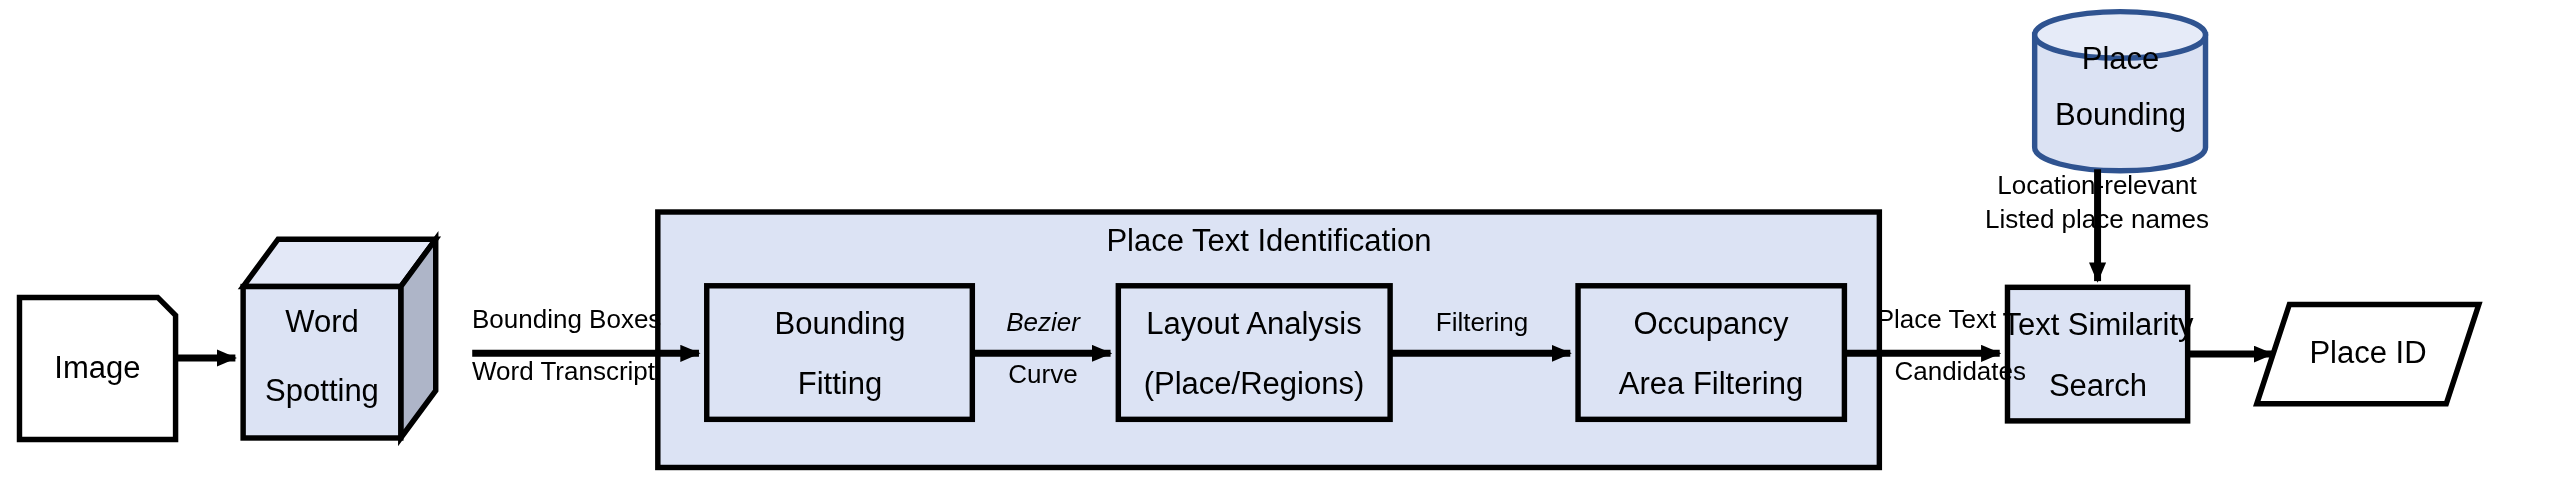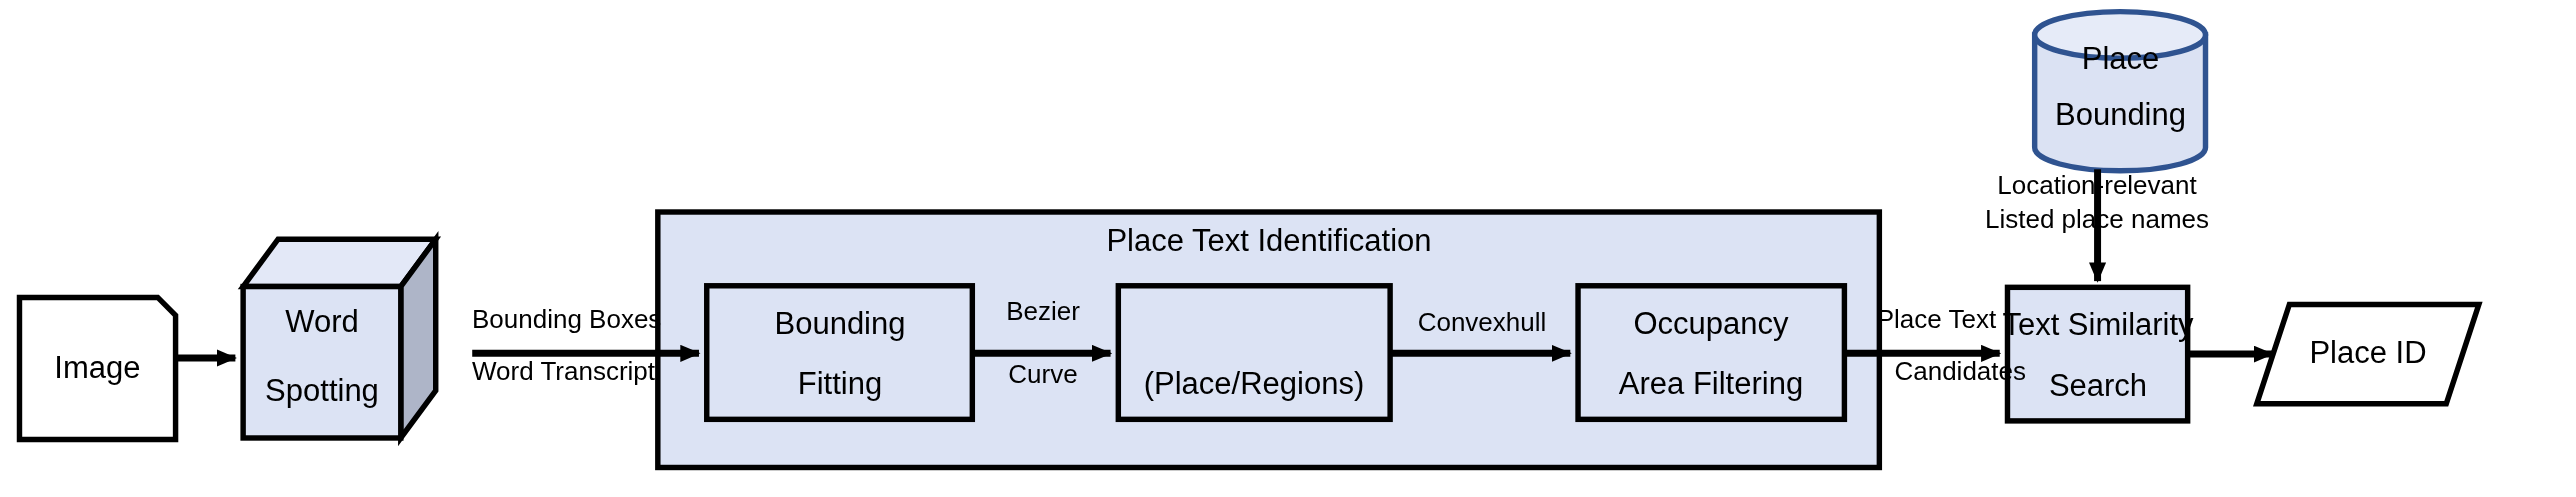--- a/index.html
+++ b/index.html
@@ -108,26 +108,27 @@
 
   <div class="lbl node-text centerbox" style="left:243px; top:287px; width:158px; height:70px; flex-direction:column;">Word</div>
   <div class="lbl node-text centerbox" style="left:243px; top:356px; width:158px; height:70px;">Spotting</div>
 
   <div class="lbl edge-text" style="left:472px; top:305px; width:256px; text-align:left;">Bounding Boxes</div>
   <div class="lbl edge-text" style="left:472px; top:357px; width:256px; text-align:left;">Word Transcript</div>
 
   <div class="lbl node-text centerbox" style="left:707px; top:294px; width:266px; height:61px;">Bounding</div>
   <div class="lbl node-text centerbox" style="left:707px; top:354px; width:266px; height:61px;">Fitting</div>
 
-  <div class="lbl edge-text centerbox" style="left:974px; top:294px; width:138px; height:36px;">Bezier</div>
+  <div class="lbl edge-text centerbox" style="left:974px; top:305px; width:138px; height:36px;font-style:italic;">Bezier</div>
   <div class="lbl edge-text centerbox" style="left:974px; top:357px; width:138px; height:36px;">Curve</div>
 
+  <div class="lbl node-text centerbox" style="left:1118px; top:294px; width:272px; height:61px;">Layout Analysis</div>
   <div class="lbl node-text centerbox" style="left:1118px; top:354px; width:272px; height:61px;">(Place/Regions)</div>
 
-  <div class="lbl edge-text centerbox" style="left:1392px; top:305px; width:180px; height:36px;">Convexhull</div>
+  <div class="lbl edge-text centerbox" style="left:1392px; top:305px; width:180px; height:36px;">Filtering</div>
 
   <div class="lbl node-text centerbox" style="left:1578px; top:294px; width:266px; height:61px;">Occupancy</div>
   <div class="lbl node-text centerbox" style="left:1578px; top:354px; width:266px; height:61px;">Area Filtering</div>
 
   <div class="lbl edge-text" style="left:1847px; top:305px; width:179px; text-align:center;">Place Text</div>
   <div class="lbl edge-text" style="left:1847px; top:357px; width:179px; text-align:right;">Candidates</div>
 
   <div class="lbl node-text centerbox" style="left:2035px; top:31px; width:171px; height:56px;">Place</div>
   <div class="lbl node-text centerbox" style="left:2035px; top:87px; width:171px; height:56px;">Bounding</div>
 

